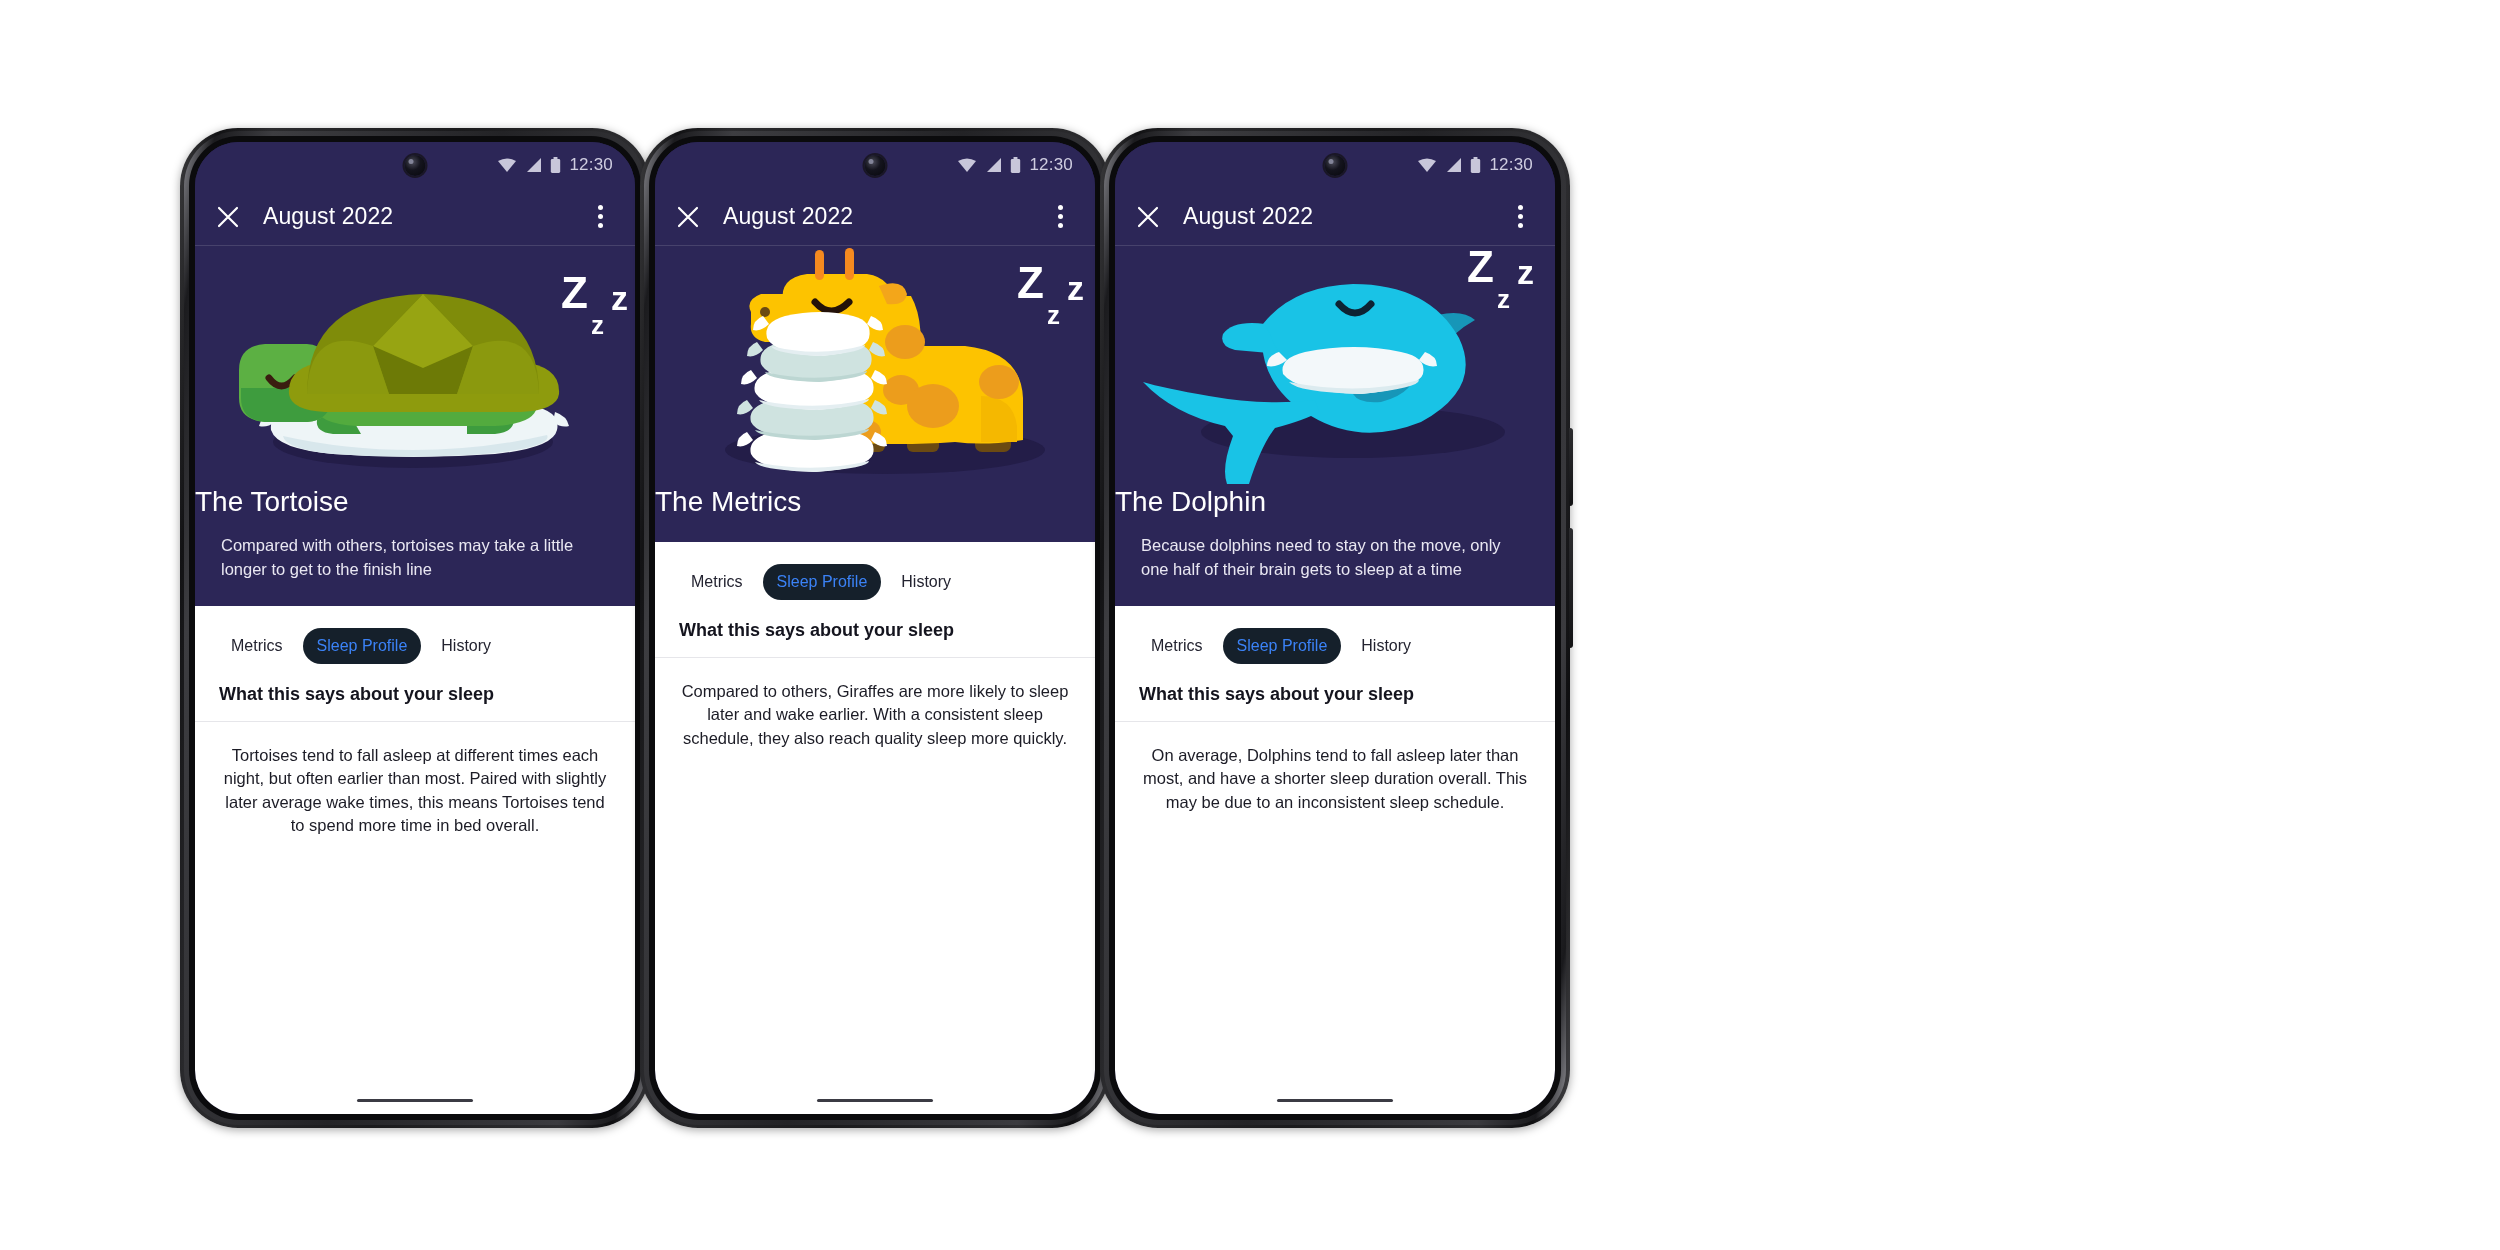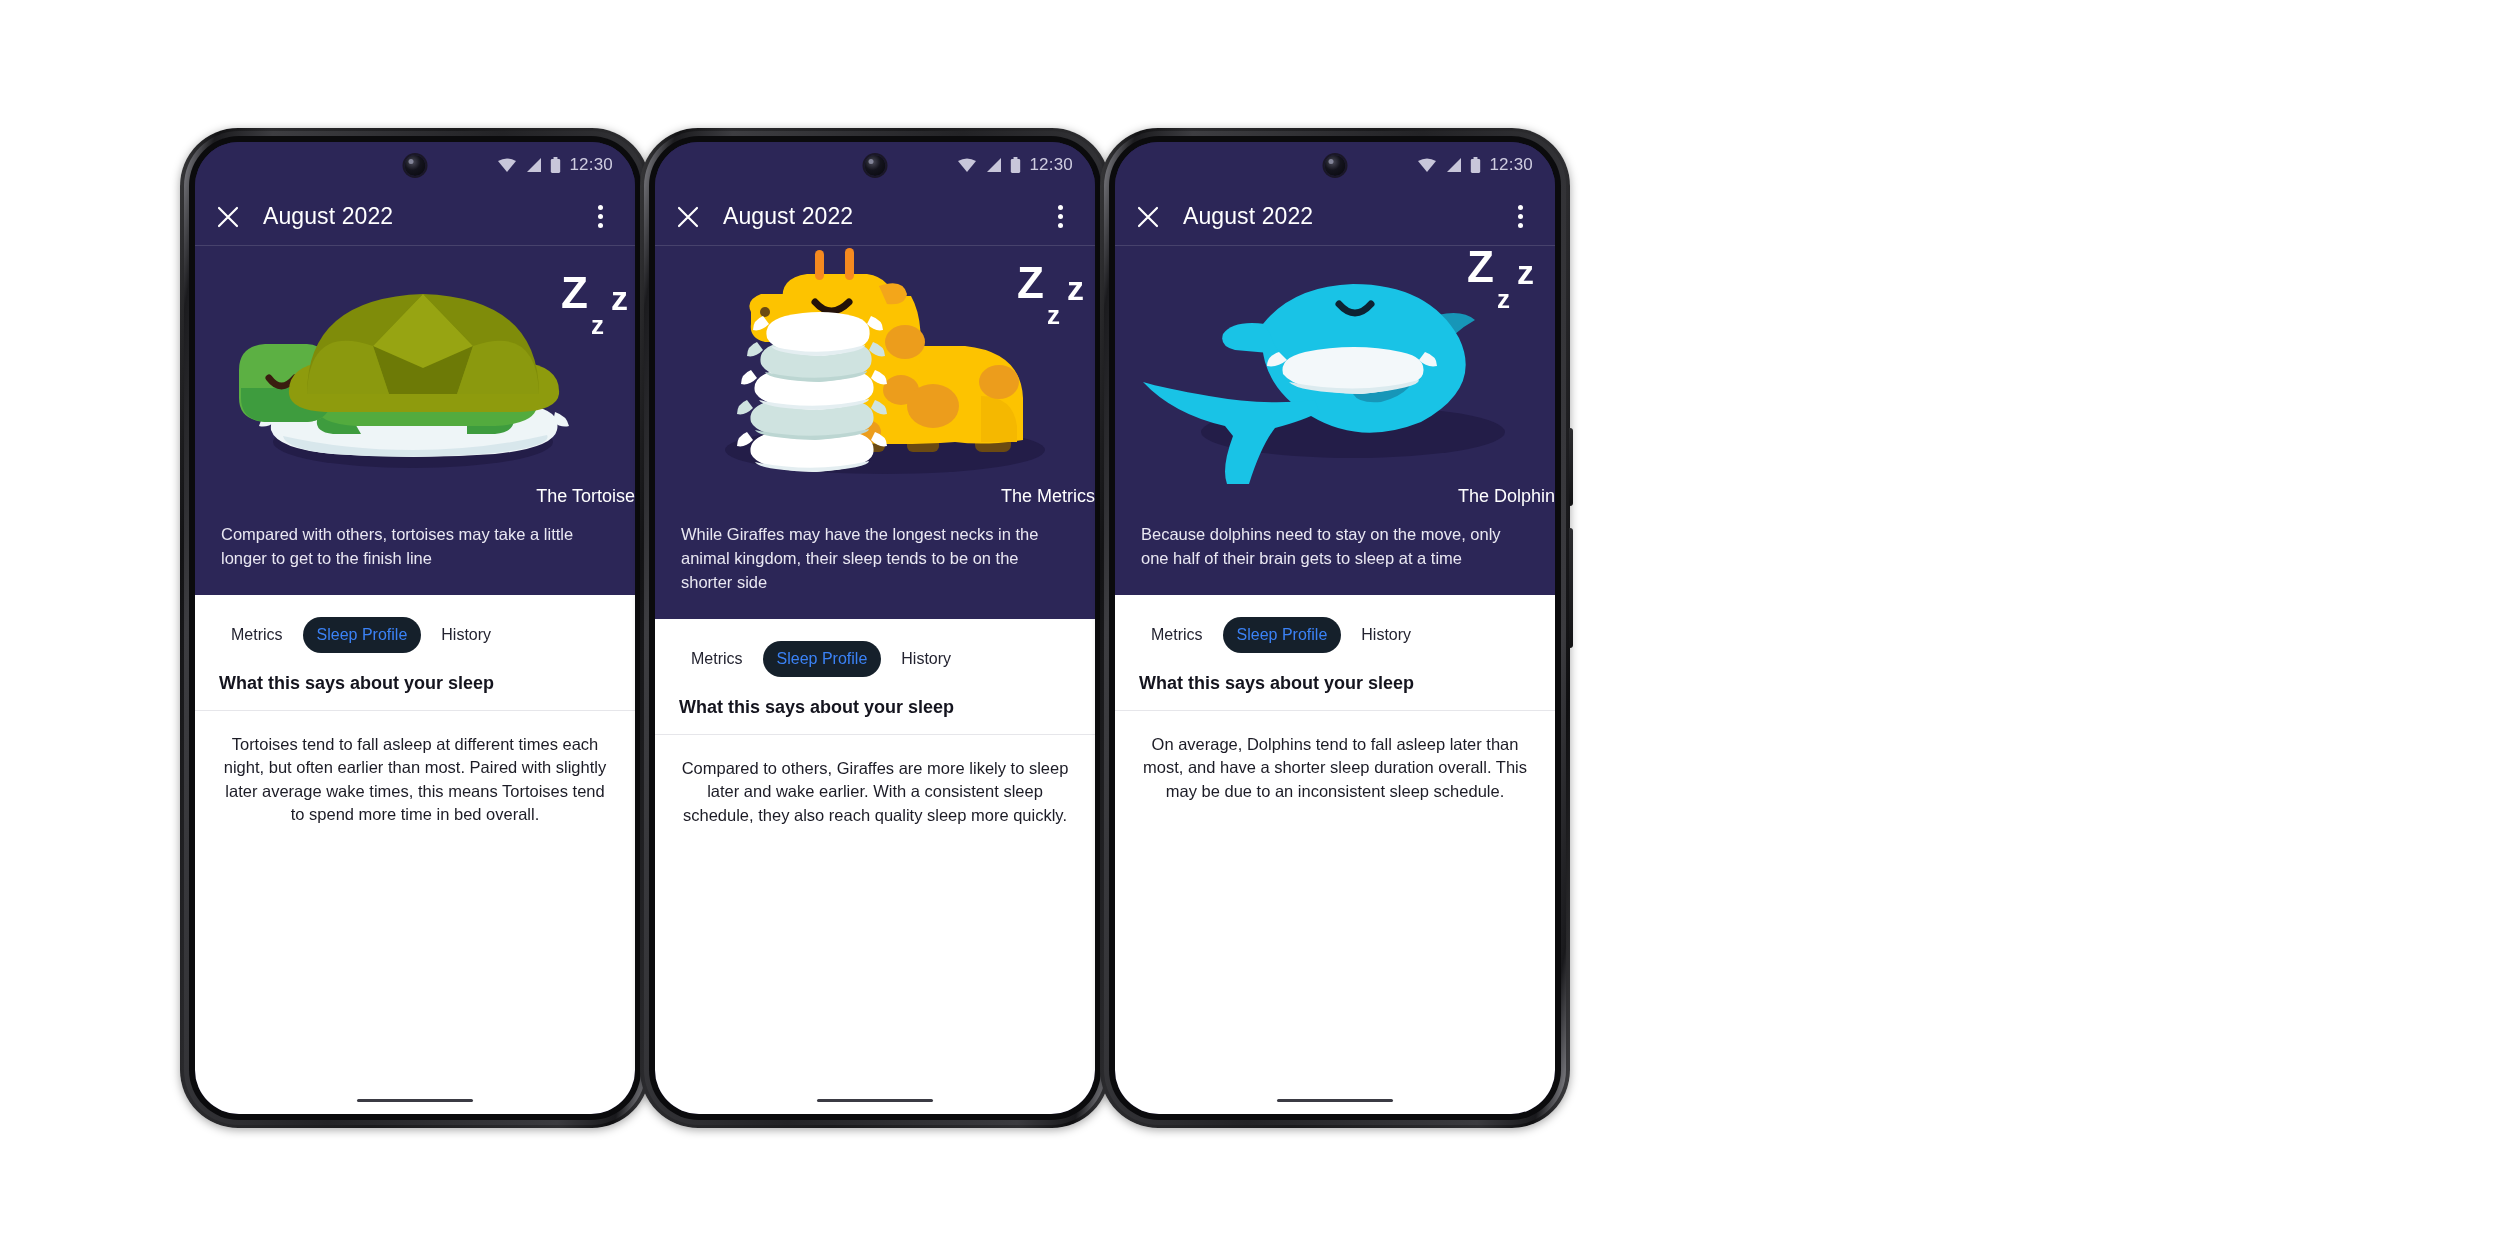--- a/index.html
+++ b/index.html
@@ -136,23 +136,23 @@
     flex: 0 0 auto;
   }
   .hero-art {
     position: relative;
     height: 238px;
     width: 100%;
   }
   .hero-art svg { display: block; width: 100%; height: 100%; }
   .hero-title {
     color: #ffffff;
-    font-size: 18px;
+    font-size: 28px;
     font-weight: 400;
-    text-align: right;
+    text-align: left;
     margin-top: 2px;
   }
   .hero-desc {
     color: #e9e7f2;
     font-size: 16.5px;
     line-height: 1.45;
     padding: 16px 26px 0 26px;
   }
 
   
@@ -398,21 +398,20 @@
               <path d="M108 70 Q98 74 98 84 Q106 86 114 78 Z" fill="#ffffff"></path>
               <path d="M216 70 Q228 74 228 84 Q220 86 212 78 Z" fill="#ffffff"></path>
             </g>
 
             <text x="362" y="52" font-family="Liberation Sans, sans-serif" font-size="44" font-weight="bold" fill="#ffffff">Z</text>
             <text x="392" y="78" font-family="Liberation Sans, sans-serif" font-size="26" font-weight="bold" fill="#ffffff">z</text>
             <text x="412" y="54" font-family="Liberation Sans, sans-serif" font-size="34" font-weight="bold" fill="#ffffff">z</text>
           </svg>
         </div>
         <div class="hero-title">The Metrics</div>
-        <div class="hero-desc">While Giraffes may have the longest necks in the animal kingdom, their sleep tends to be on the shorter side</div>
       </div>
 
       <div class="sheet">
         <div class="tabs">
           <div class="tab">Metrics</div>
           <div class="tab active">Sleep Profile</div>
           <div class="tab">History</div>
         </div>
         <div class="section-head">What this says about your sleep</div>
         <div class="section-body">Compared to others, Giraffes are more likely to sleep later and wake earlier. With a consistent sleep schedule, they also reach quality sleep more quickly.</div>

